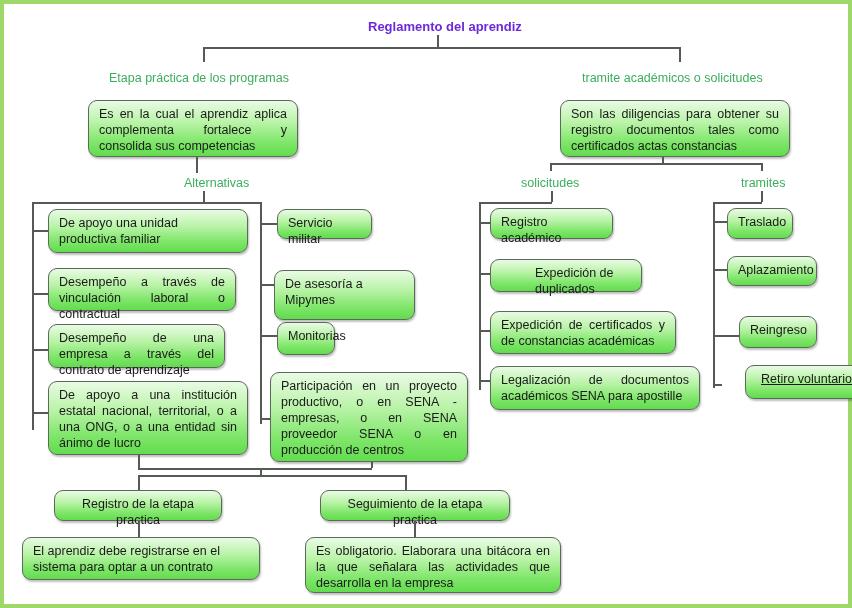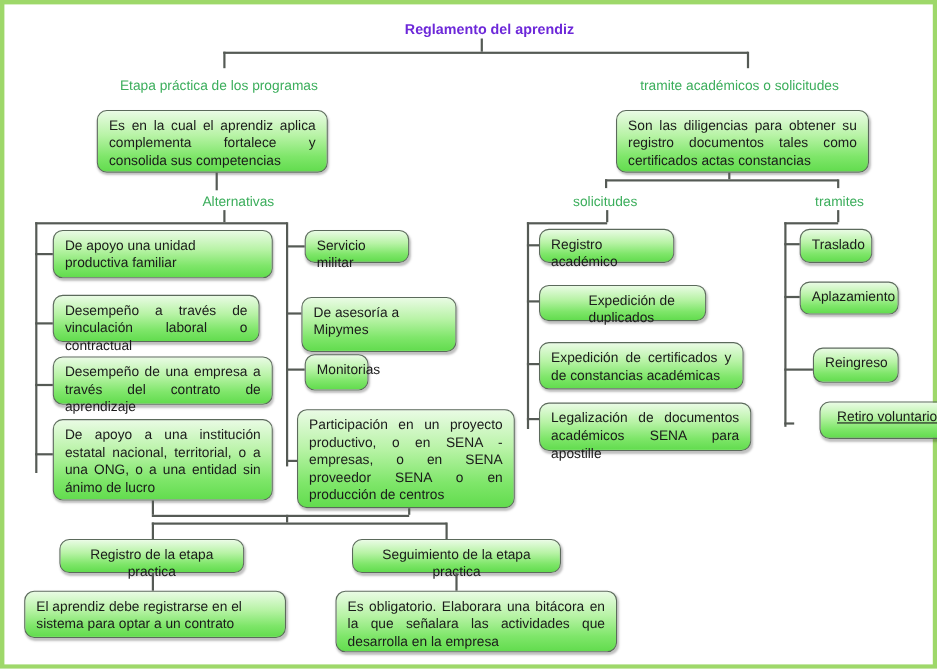--- a/index.html
+++ b/index.html
@@ -55,21 +55,21 @@
 <div class="line v" style="left:32px; top:202px; height:228px;"></div>
 <div class="line v" style="left:260px; top:202px; height:222px;"></div>
 
 <div class="line h" style="left:32px; top:230px; width:16px;"></div>
 <div class="box" style="left:48px; top:209px; width:200px; height:44px;">De apoyo una unidad productiva familiar</div>
 
 <div class="line h" style="left:32px; top:293px; width:16px;"></div>
 <div class="box just" style="left:48px; top:268px; width:188px; height:43px;">Desempeño a través de vinculación laboral o contractual</div>
 
 <div class="line h" style="left:32px; top:349px; width:16px;"></div>
-<div class="box just" style="left:48px; top:324px; width:200px; height:44px;">Desempeño de una empresa a través del contrato de aprendizaje</div>
+<div class="box just" style="left:48px; top:324px; width:177px; height:44px;">Desempeño de una empresa a través del contrato de aprendizaje</div>
 
 <div class="line h" style="left:32px; top:412px; width:16px;"></div>
 <div class="box just" style="left:48px; top:381px; width:200px; height:74px;">De apoyo a una institución estatal nacional, territorial, o a una ONG, o a una entidad sin ánimo de lucro</div>
 
 <div class="line h" style="left:260px; top:223px; width:17px;"></div>
 <div class="box" style="left:277px; top:209px; width:95px; height:30px;">Servicio militar</div>
 
 <div class="line h" style="left:260px; top:284px; width:14px;"></div>
 <div class="box" style="left:274px; top:270px; width:141px; height:50px;">De asesoría a Mipymes</div>
 
@@ -110,21 +110,21 @@
 <div class="line h" style="left:479px; top:222px; width:11px;"></div>
 <div class="box" style="left:490px; top:208px; width:123px; height:31px;">Registro académico</div>
 
 <div class="line h" style="left:479px; top:273px; width:11px;"></div>
 <div class="box" style="left:490px; top:259px; width:152px; height:33px;padding-left:44px;">Expedición de duplicados</div>
 
 <div class="line h" style="left:479px; top:330px; width:11px;"></div>
 <div class="box just" style="left:490px; top:311px; width:186px; height:43px;">Expedición de certificados y de constancias académicas</div>
 
 <div class="line h" style="left:479px; top:380px; width:11px;"></div>
-<div class="box just" style="left:490px; top:366px; width:193px; height:44px;">Legalización de documentos académicos SENA para apostille</div>
+<div class="box just" style="left:490px; top:366px; width:210px; height:44px;">Legalización de documentos académicos SENA para apostille</div>
 
 <div class="line v" style="left:761px; top:191px; height:11px;"></div>
 <div class="line h" style="left:713px; top:202px; width:49px;"></div>
 <div class="line v" style="left:713px; top:202px; height:186px;"></div>
 
 <div class="line h" style="left:713px; top:221px; width:14px;"></div>
 <div class="box center" style="left:727px; top:208px; width:66px; height:31px;text-align:right;">Traslado</div>
 
 <div class="line h" style="left:713px; top:269px; width:14px;"></div>
 <div class="box center" style="left:727px; top:256px; width:90px; height:30px;">Aplazamiento</div>

